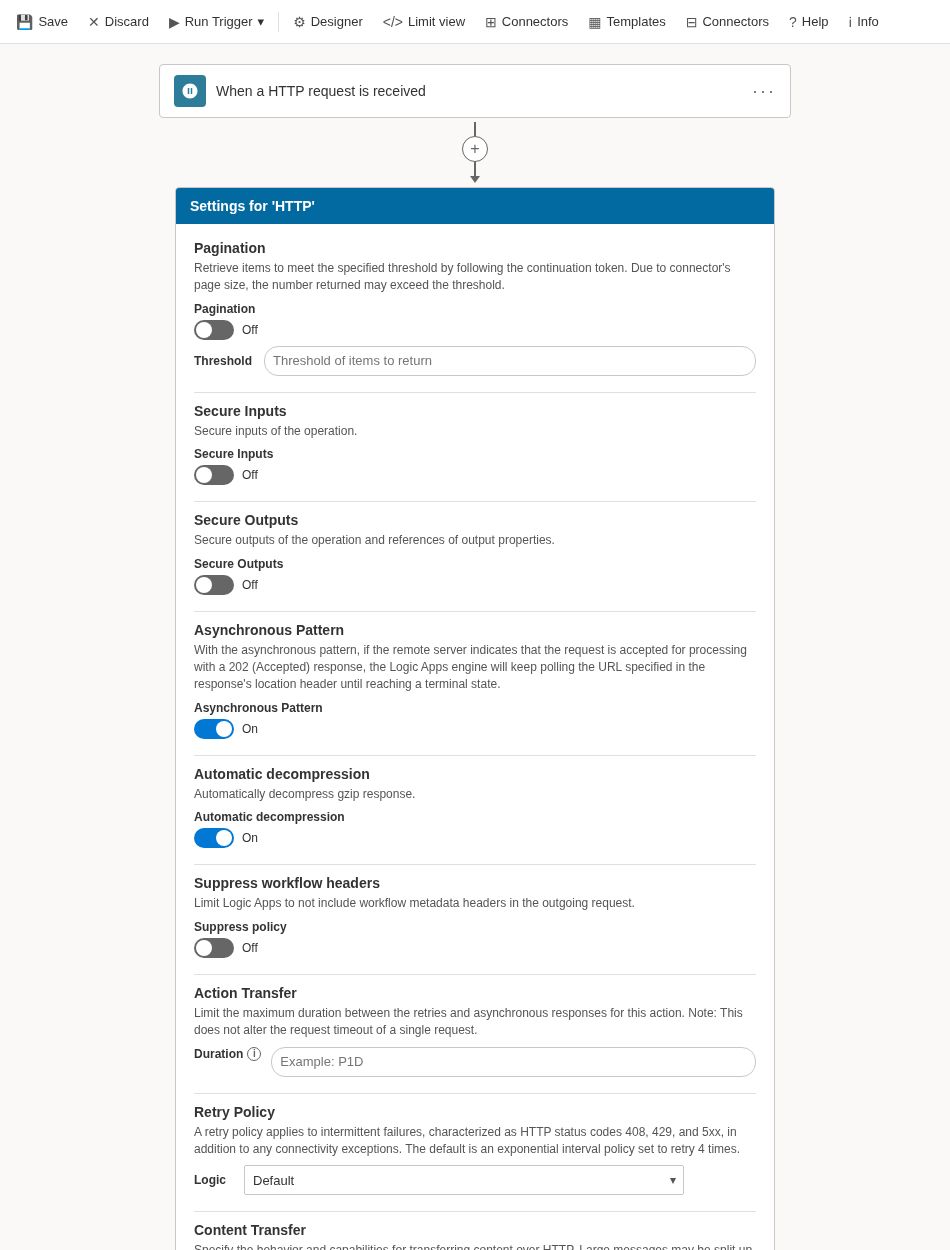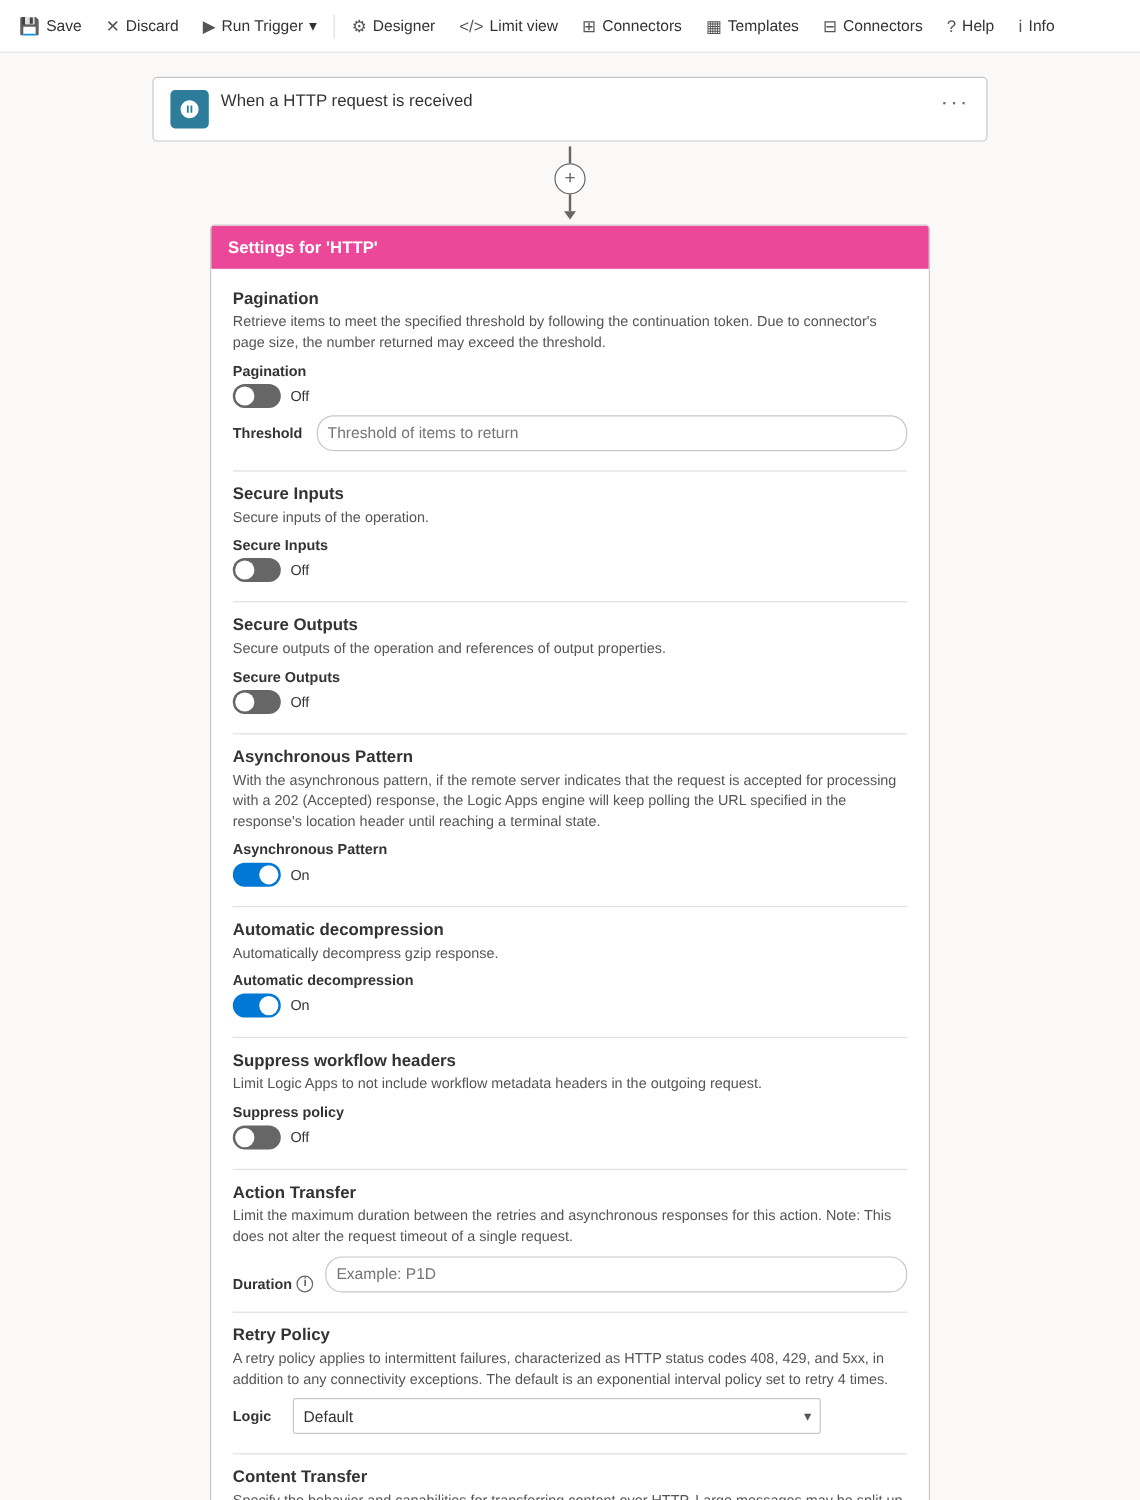--- a/index.html
+++ b/index.html
@@ -51,22 +51,23 @@
       display: flex;
       flex-direction: column;
       align-items: center;
     }
 
     
     .trigger-card {
       background: #fff;
       border: 1px solid #c8c8c8;
       border-radius: 4px;
-      width: 696px;
-      display: flex;
+      width: 632px;
+      display: flex;
+      align-items: center;
       padding: 10px 14px;
       position: relative;
     }
     .trigger-icon-wrap {
       width: 32px;
       height: 32px;
       background: #2d7d9a;
       border-radius: 4px;
       display: flex;
       align-items: center;
@@ -123,21 +124,21 @@
 
     
     .settings-panel {
       width: 600px;
       background: #fff;
       border: 1px solid #c8c8c8;
       border-radius: 4px;
       overflow: hidden;
     }
     .settings-header {
-      background: #ec4899;
+      background: #0369a1;
       color: #fff;
       padding: 10px 14px;
       font-size: 14px;
       font-weight: 600;
     }
     .settings-body {
       padding: 16px 18px;
     }
 
     
@@ -220,21 +221,21 @@
 
     .divider {
       border: none;
       border-top: 1px solid #e0e0e0;
       margin: 10px 0;
     }
 
     
     .duration-row {
       display: flex;
-      align-items: flex-end;
+      align-items: flex-start;
       gap: 10px;
       margin-top: 6px;
     }
     .duration-label {
       font-size: 12px;
       font-weight: 600;
       color: #333;
       display: flex;
       align-items: center;
       gap: 4px;

